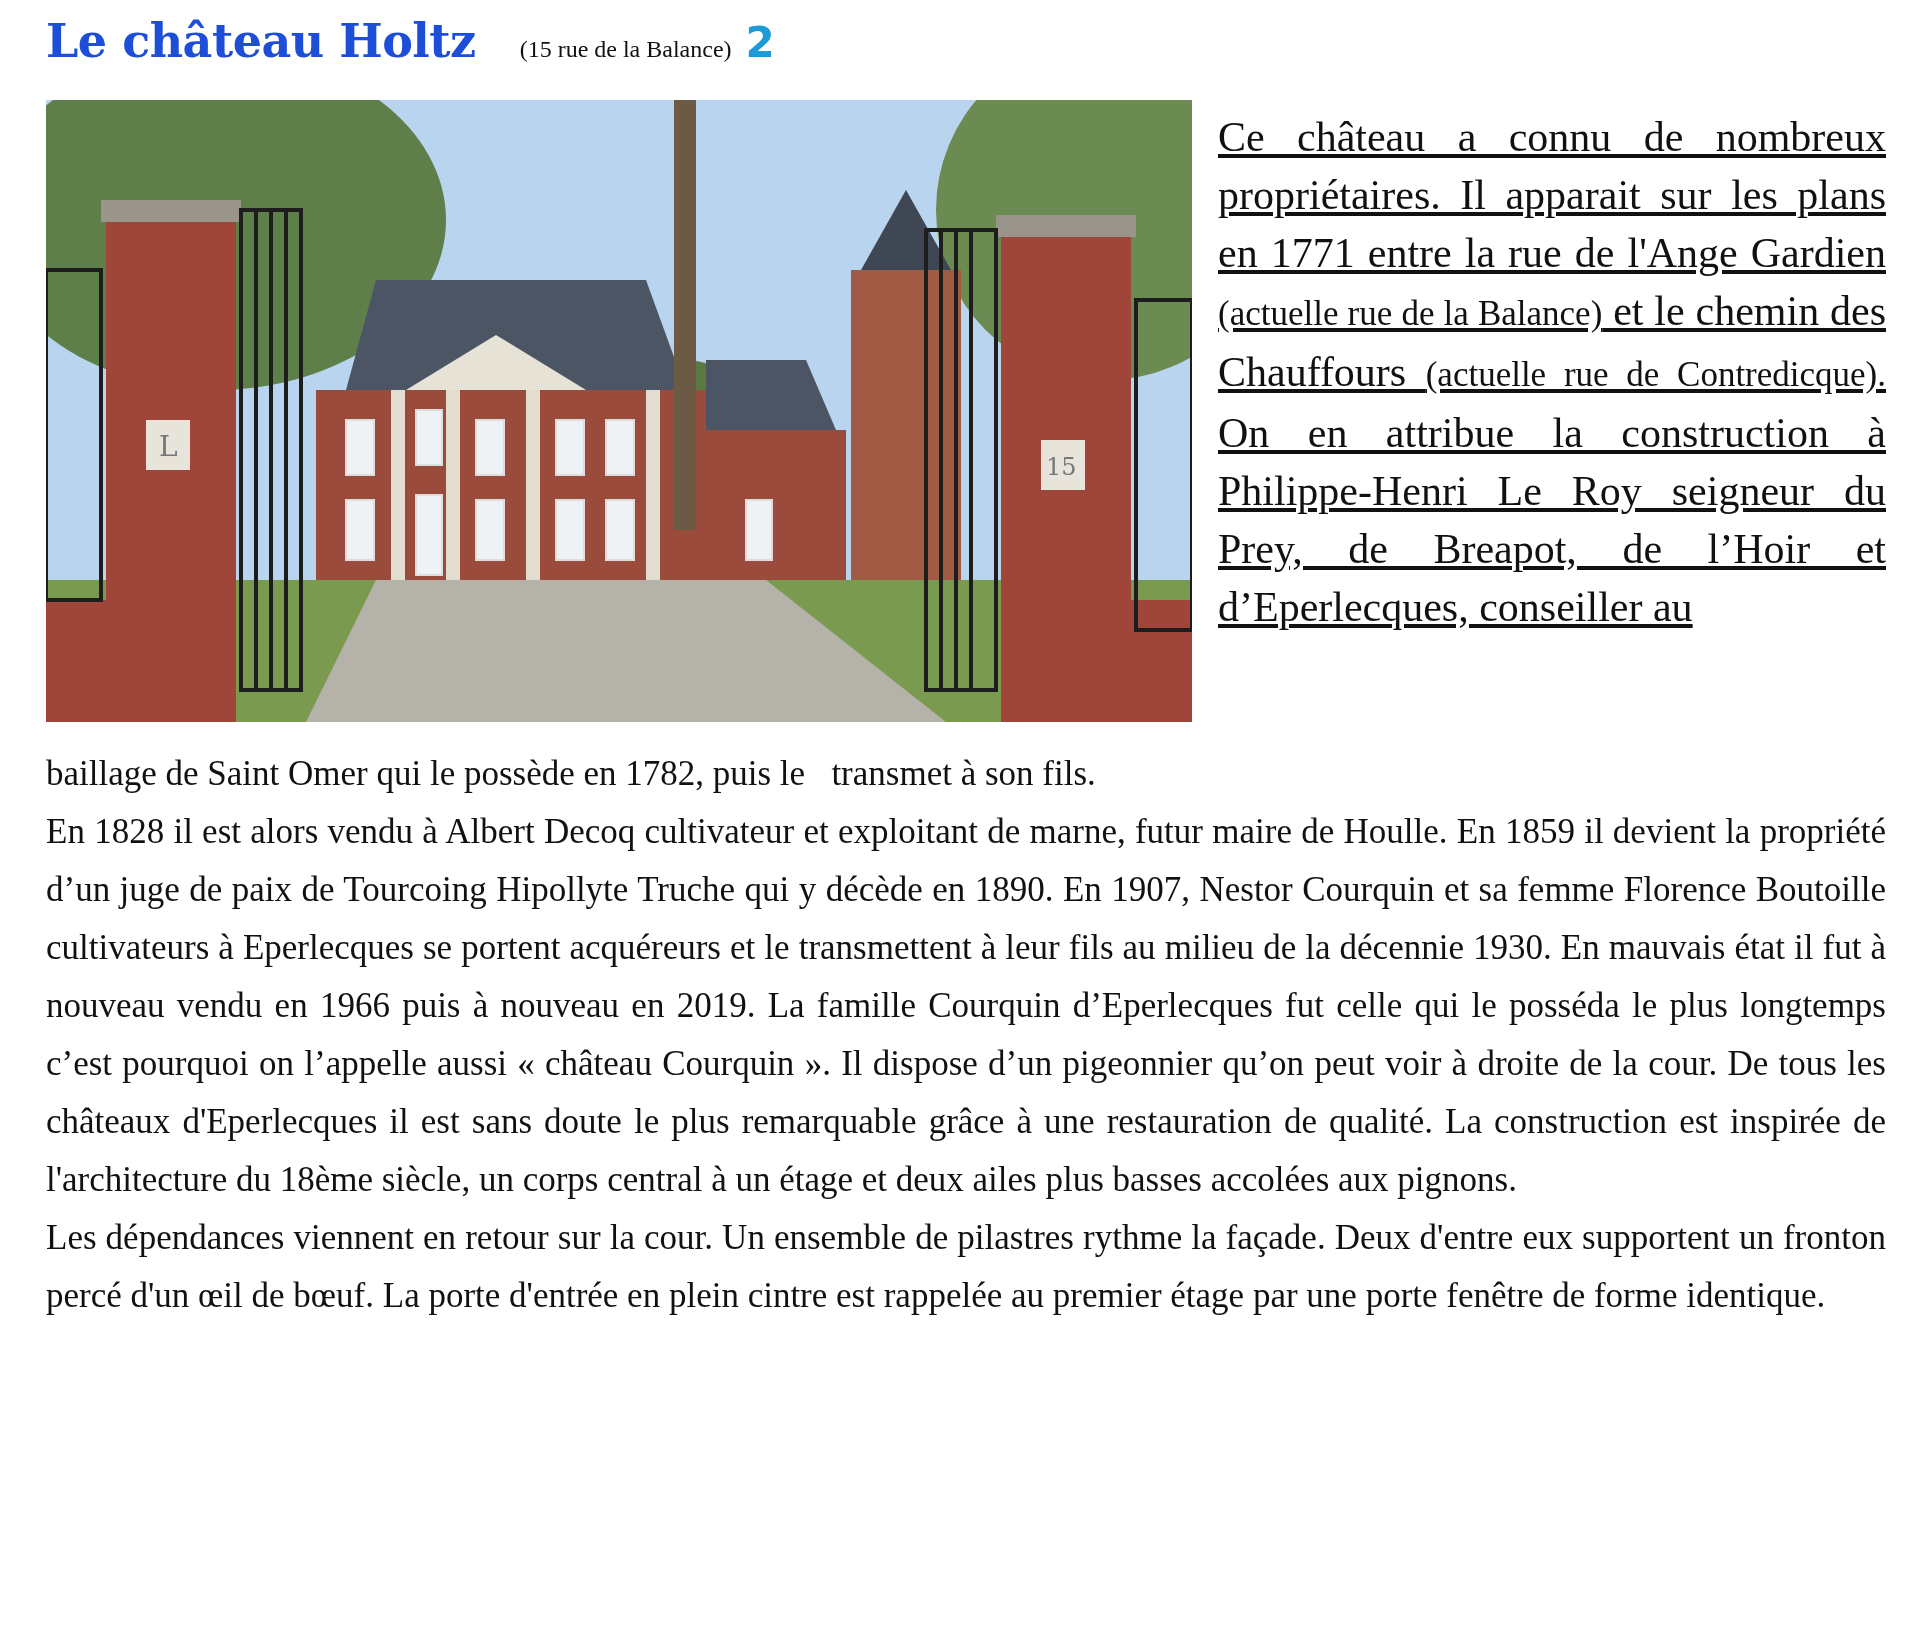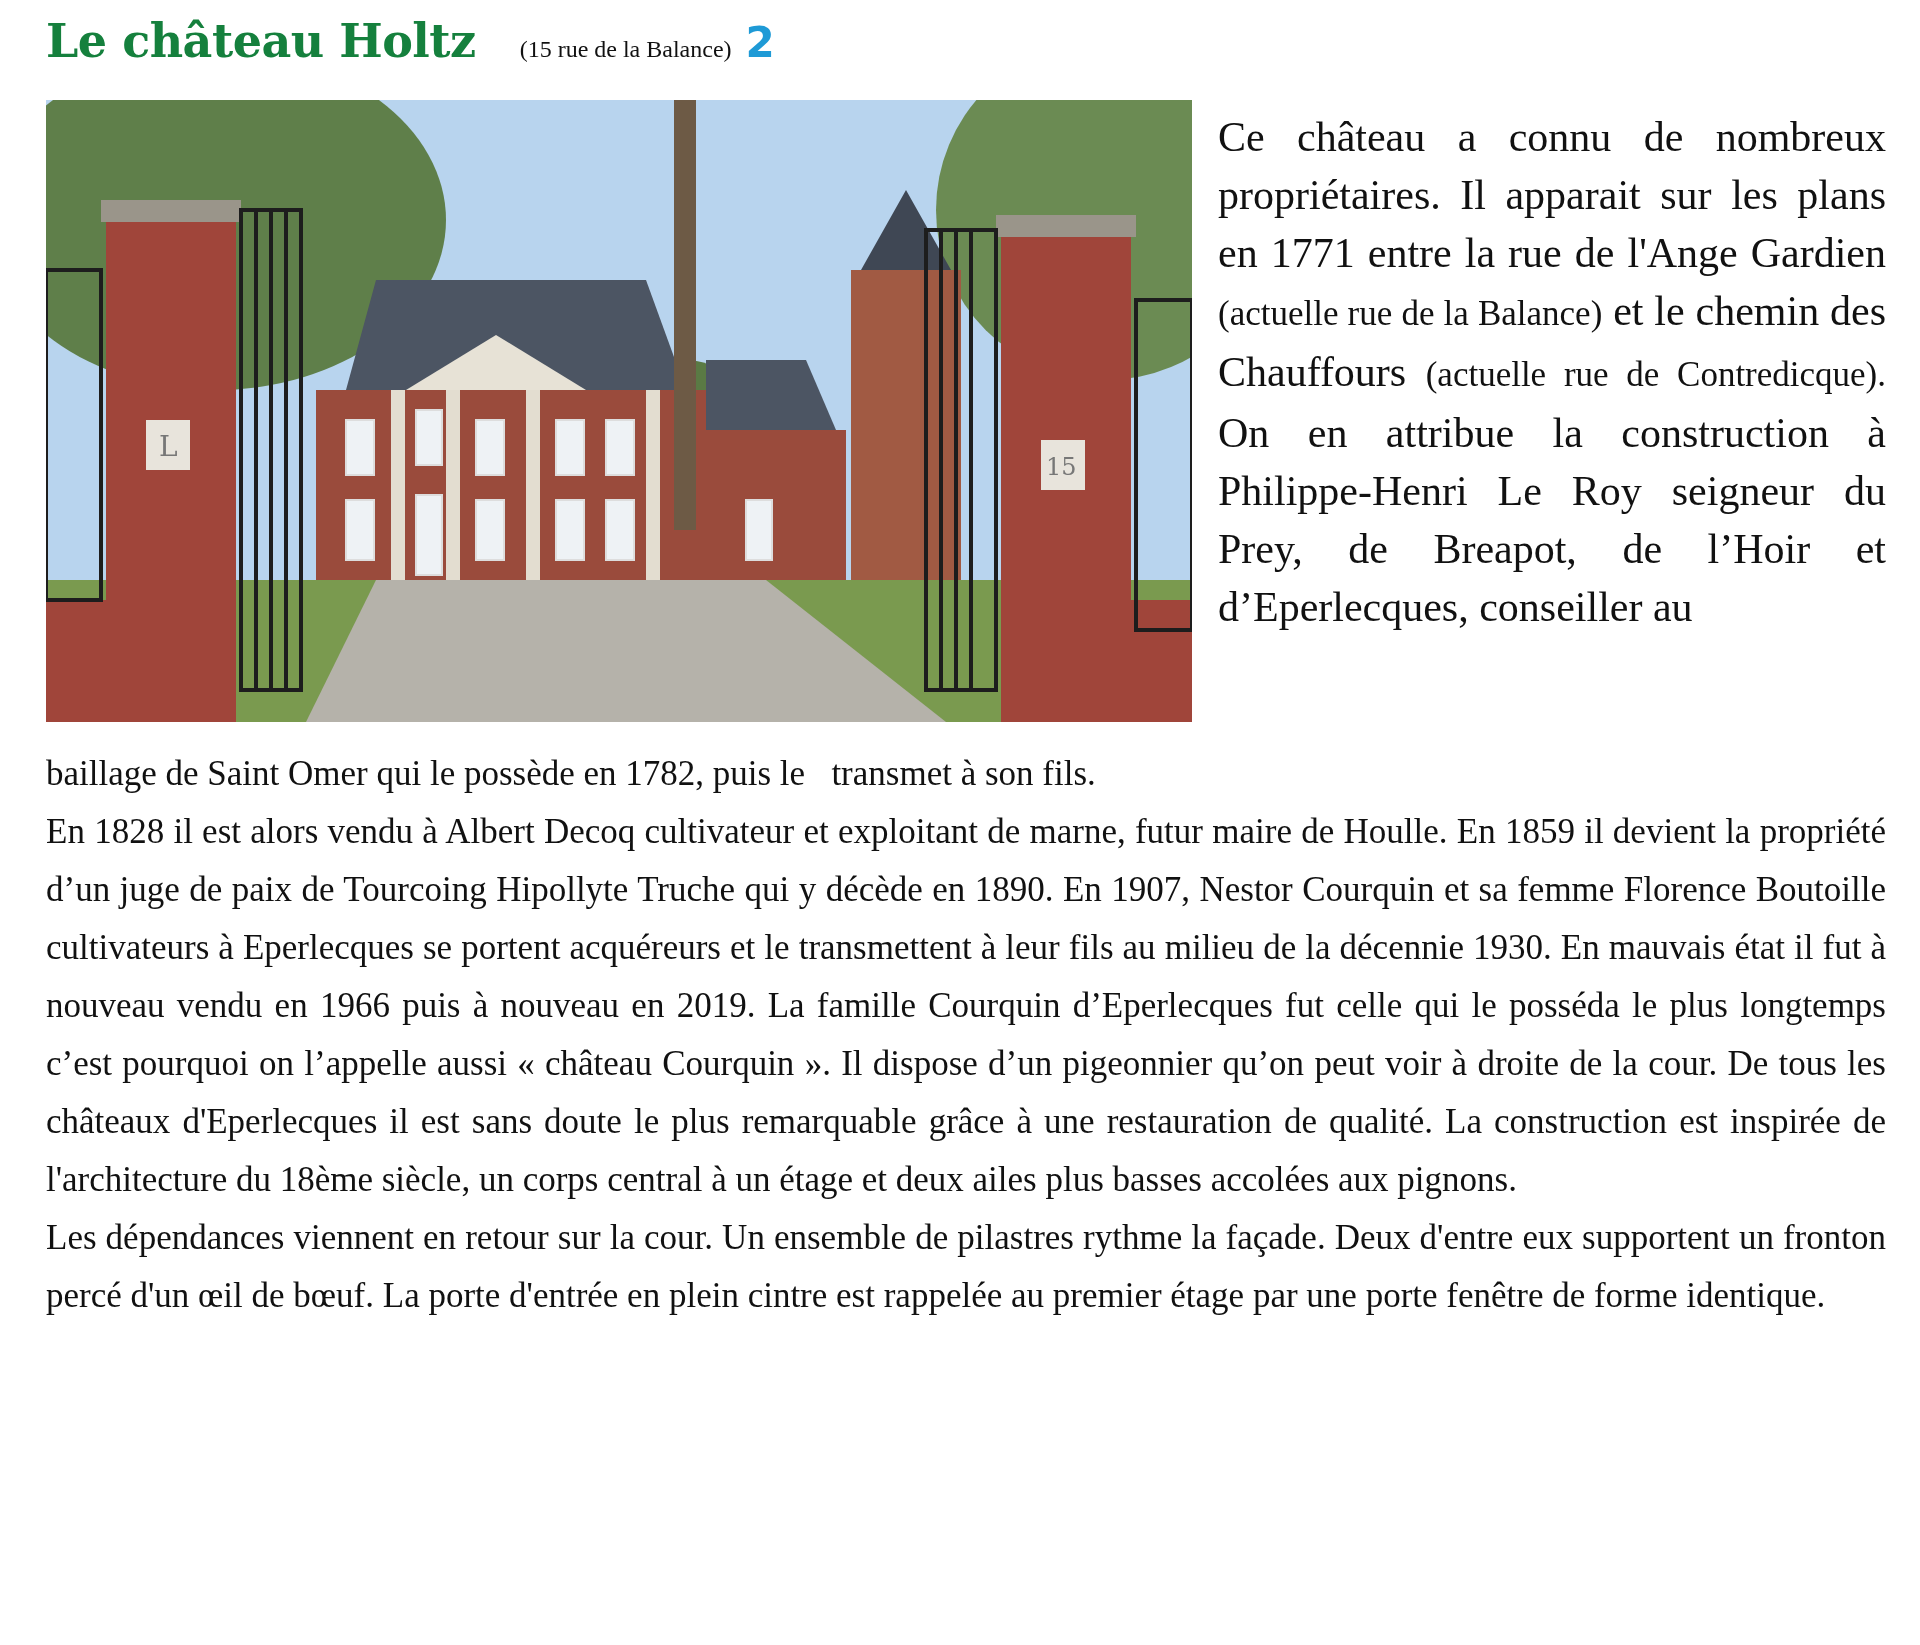--- a/index.html
+++ b/index.html
@@ -1,27 +1,27 @@
 <!DOCTYPE html>
 <html><head>
 <meta charset="utf-8">
 <style>
   html, body { margin: 0; padding: 0; background: #ffffff; }
   body { width: 1920px; height: 1645px; position: relative; overflow: hidden;
          font-family: "Liberation Serif", "DejaVu Serif", serif; color: #111; }
   .title-row { position: absolute; left: 46px; top: 14px; height: 70px; display: flex; align-items: baseline; }
-  .title { font-family: "DejaVu Serif", serif; font-weight: bold; font-size: 46px; color: #15803d; letter-spacing: -0.5px; }
+  .title { font-family: "DejaVu Serif", serif; font-weight: bold; font-size: 46px; color: #1d4ed8; letter-spacing: -0.5px; }
   .address { font-family: "Liberation Serif", serif; font-size: 24px; color: #111; margin-left: 44px; }
   .page-num { font-family: "DejaVu Sans", sans-serif; font-weight: bold; font-size: 42px; color: #1e9ad6; margin-left: 14px; }
 
   .photo { position: absolute; left: 46px; top: 100px; width: 1146px; height: 622px; overflow: hidden;
            background: linear-gradient(#a9cbe8 0%, #cfe3f3 50%, #b9b2a2 62%, #9c9a92 100%); }
   .photo svg { width: 100%; height: 100%; display: block; }
 
-  .side-col { position: absolute; left: 1218px; top: 108px; width: 668px; }
+  .side-col { position: absolute; left: 1218px; top: 108px; width: 668px; text-decoration: underline; }
   .text { font-size: 42px; line-height: 58px; text-align: justify; margin: 0; }
   .small { font-size: 35px; }
   .full { position: absolute; left: 46px; top: 745px; width: 1840px; }
   .full p { font-size: 35px; line-height: 58px; text-align: justify; margin: 0; }
 </style>
 </head>
 <body>
 
 <div class="title-row">
   <span class="title">Le château Holtz</span>

